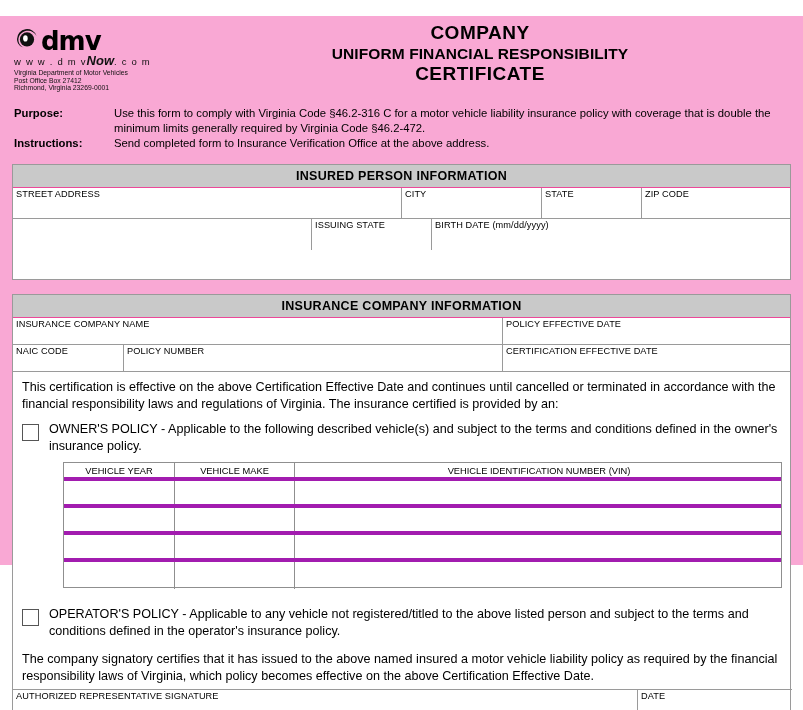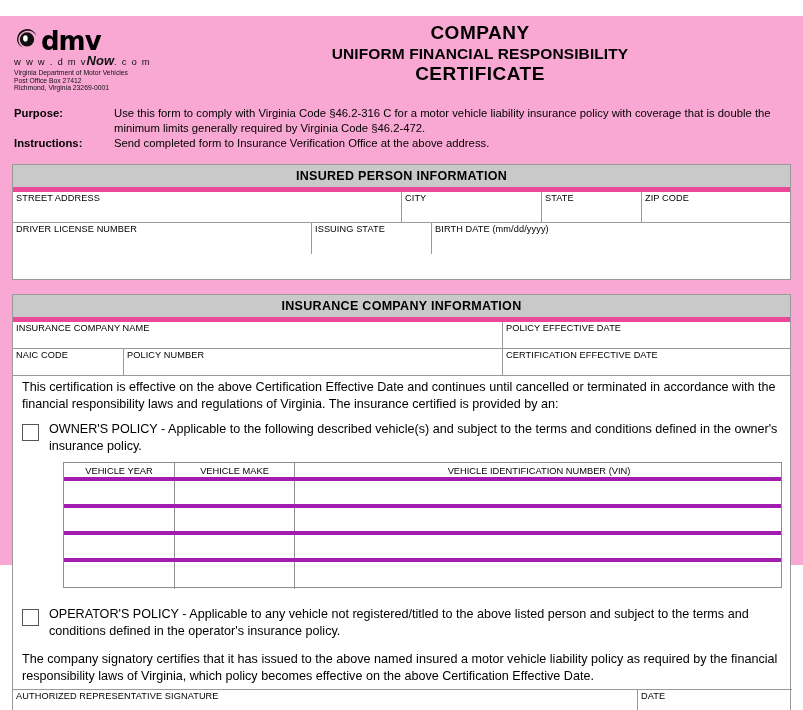--- a/index.html
+++ b/index.html
@@ -27,21 +27,21 @@
   .t3{font-size:19px;font-weight:bold;letter-spacing:.5px;line-height:22px;}
 
   
   .pi{position:absolute;left:14px;top:90px;width:775px;font-size:11.3px;line-height:14.5px;}
   .pi-row{display:flex;}
   .pi-lab{width:100px;font-weight:bold;flex:0 0 auto;}
   .pi-txt{flex:1 1 auto;}
 
   
   .sec{position:absolute;border:1px solid #9a9a9a;background:#fff;box-sizing:border-box;}
-  .bar{background:#c9c9c9;border-bottom:5px solid #ec4899;
+  .bar{background:#c9c9c9;border-bottom:1px solid #ec4899;
        text-align:center;font-weight:bold;font-size:12.5px;letter-spacing:.3px;
        height:22px;line-height:22px;}
   .row{position:relative;border-bottom:1px solid #9a9a9a;box-sizing:border-box;}
   .row.last{border-bottom:none;}
   .cell{position:absolute;top:0;bottom:0;box-sizing:border-box;}
   .cell.div{border-left:1px solid #9a9a9a;}
   .cap{position:absolute;left:3px;top:1px;font-size:9.2px;letter-spacing:.1px;white-space:nowrap;}
 
   
   .para{position:absolute;font-size:12.6px;line-height:17px;}
@@ -110,23 +110,20 @@
       </div>
       <div class="cell div" style="left:528px;width:100px;">
         <span class="cap">STATE</span>
       </div>
       <div class="cell div" style="left:628px;width:151px;">
         <span class="cap">ZIP CODE</span>
       </div>
     </div>
 
     <div class="row last" style="height:31px;">
-      <div class="cell" style="left:0;width:298px;">
-        <span class="cap">DRIVER LICENSE NUMBER</span>
-      </div>
       <div class="cell div" style="left:298px;width:120px;">
         <span class="cap">ISSUING STATE</span>
       </div>
       <div class="cell div" style="left:418px;width:361px;">
         <span class="cap">BIRTH DATE (mm/dd/yyyy)</span>
       </div>
     </div>
   </div>
 
   <div class="sec" style="left:12px;top:278px;width:779px;height:418px;">

